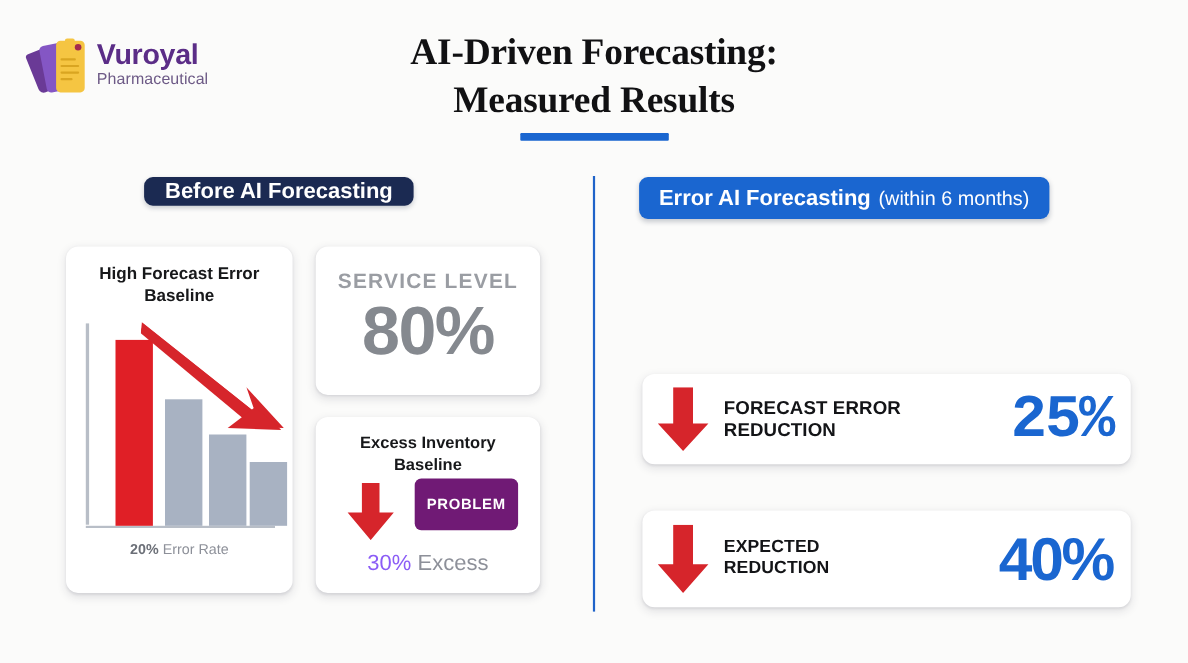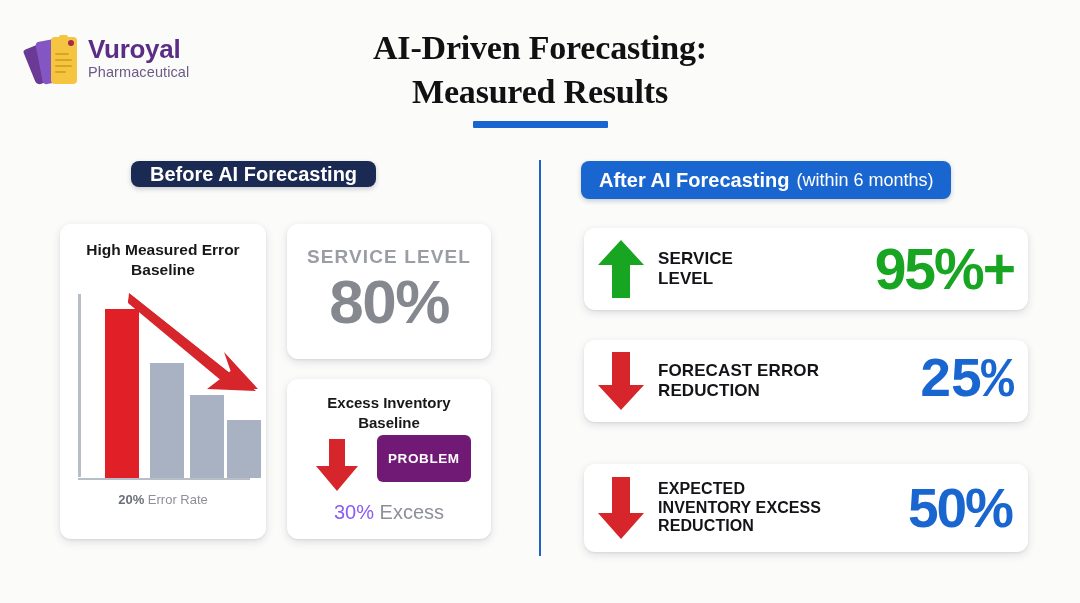--- a/index.html
+++ b/index.html
@@ -144,27 +144,27 @@
   </div>
   <div id="title-rule"></div>
 
   <div id="divider"></div>
 
   <div id="badge-before" class="badge">
     <span>Before AI Forecasting</span>
   </div>
 
   <div id="badge-after" class="badge">
-    <span class="strong">After AI Forecasting</span>
+    <span class="strong">Error AI Forecasting</span>
     <span class="light">(within 6 months)</span>
   </div>
 
   <div id="chart-card" class="card">
     <div id="chart-title">
-      <div>High Measured Error</div>
+      <div>High Forecast Error</div>
       <div>Baseline</div>
     </div>
 
     <div id="plot">
       <div id="axis-y"></div>
       <div id="axis-x"></div>
       <div id="bar0" class="bar"></div>
       <div id="bar1" class="bar"></div>
       <div id="bar2" class="bar"></div>
       <div id="bar3" class="bar"></div>
@@ -194,32 +194,20 @@
     <svg id="excess-arrow" viewBox="0 0 44 52">
       <path d="M14 0 H30 V27 H43 L22 52 L1 27 H14 Z" fill="#d6252b"></path>
     </svg>
     <div id="problem-pill">PROBLEM</div>
     <div id="excess-foot">
       <span class="val">30%</span>
       <span>Excess</span>
     </div>
   </div>
 
-  <div id="result-0" class="result-card">
-    <div class="r-arrow">
-      <svg width="48" height="58" viewBox="0 0 48 58">
-        <path d="M24 0 L47 25 H33 V58 H15 V25 H1 Z" fill="#18a522"></path>
-      </svg>
-    </div>
-    <div class="r-label">
-      <div>SERVICE</div>
-      <div>LEVEL</div>
-    </div>
-    <div class="r-value">95%+</div>
-  </div>
 
   <div id="result-1" class="result-card">
     <div class="r-arrow">
       <svg width="48" height="58" viewBox="0 0 48 58">
         <path d="M15 0 H33 V33 H47 L24 58 L1 33 H15 Z" fill="#d6252b"></path>
       </svg>
     </div>
     <div class="r-label">
       <div>FORECAST ERROR</div>
       <div>REDUCTION</div>
@@ -228,19 +216,18 @@
   </div>
 
   <div id="result-2" class="result-card">
     <div class="r-arrow">
       <svg width="48" height="62" viewBox="0 0 48 62">
         <path d="M15 0 H33 V36 H47 L24 62 L1 36 H15 Z" fill="#d6252b"></path>
       </svg>
     </div>
     <div class="r-label">
       <div>EXPECTED</div>
-      <div>INVENTORY EXCESS</div>
       <div>REDUCTION</div>
     </div>
-    <div class="r-value">50%</div>
+    <div class="r-value">40%</div>
   </div>
 
 </div>
 
 </body></html>

